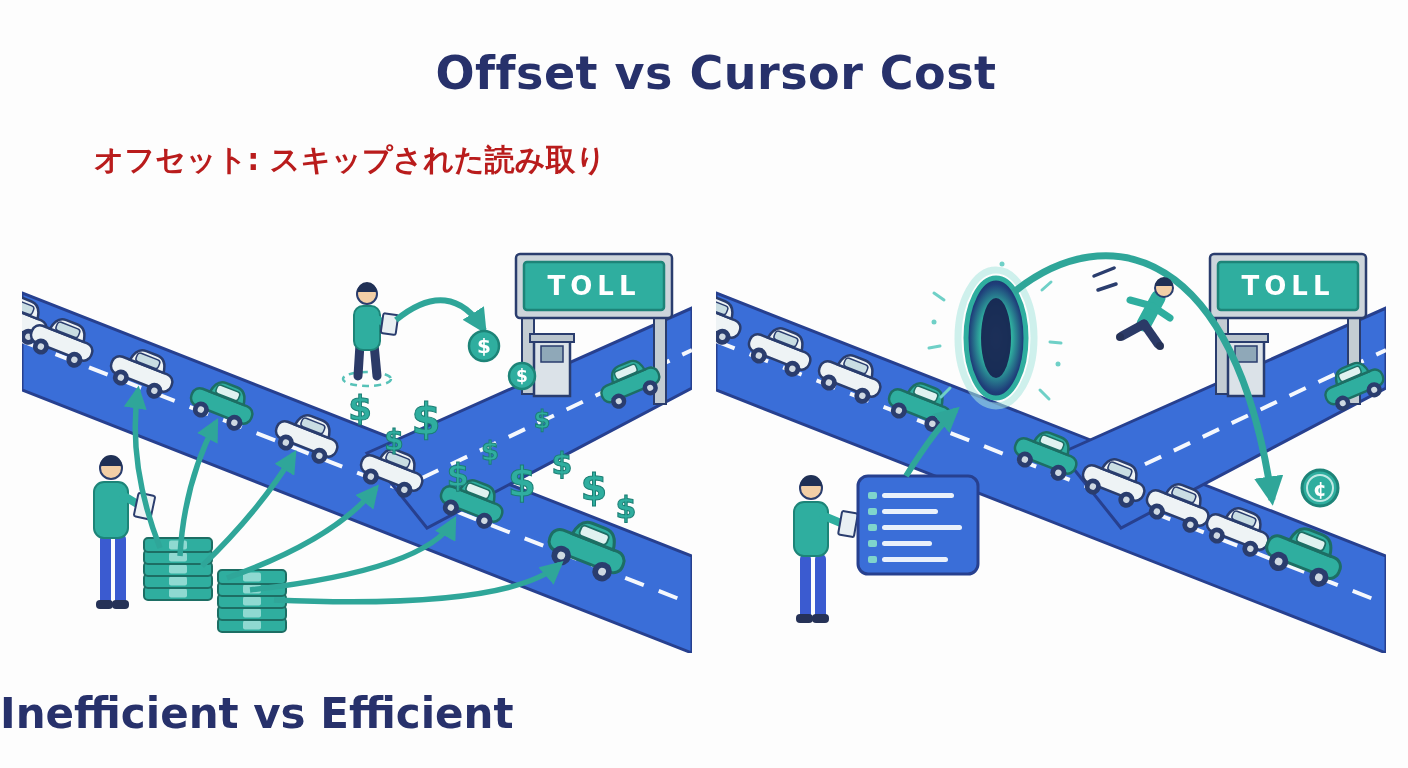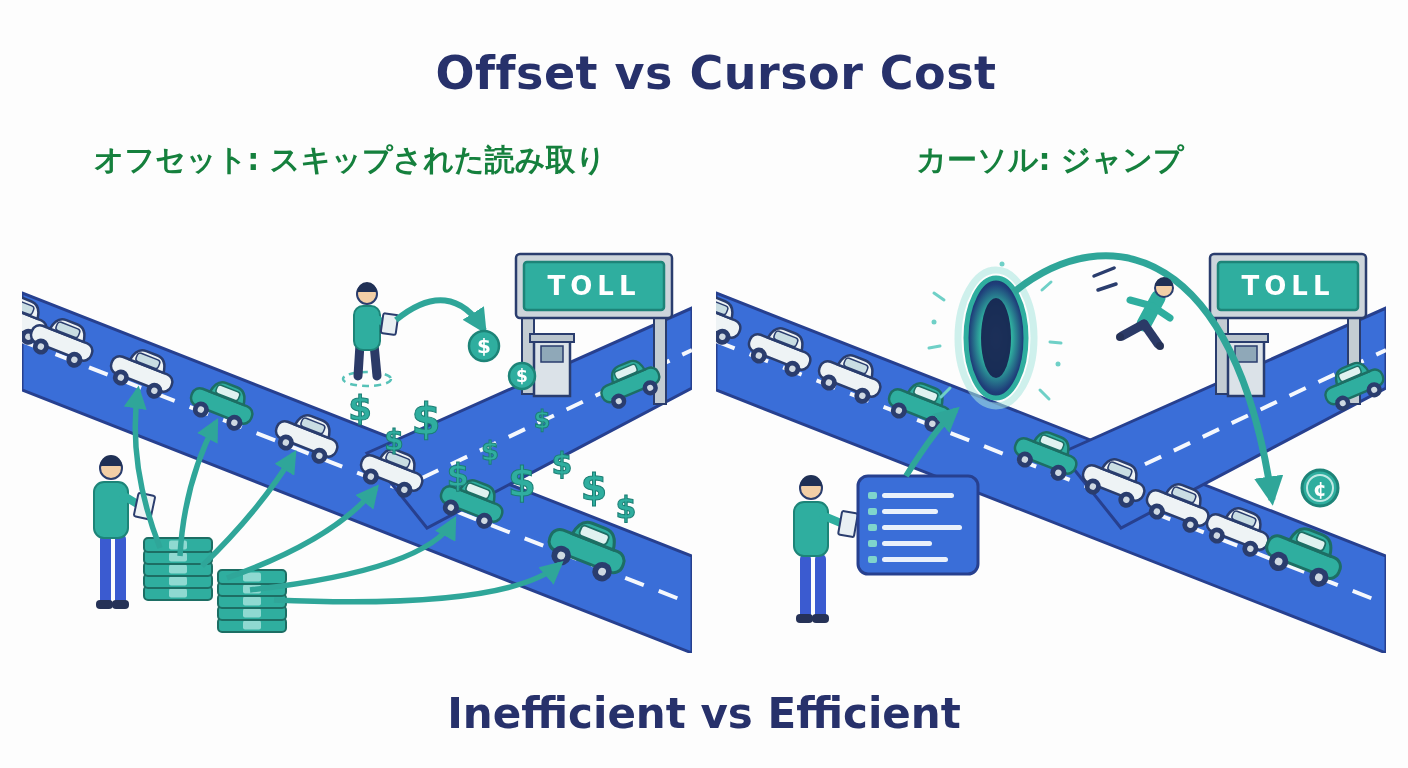--- a/index.html
+++ b/index.html
@@ -4,45 +4,44 @@
 <style>
   html,body{margin:0;padding:0;background:#ffffff;}
   .canvas{
     position:relative;width:1408px;height:768px;background:#fdfdfd;
     font-family:"DejaVu Sans", sans-serif;color:#27316b;overflow:hidden;
   }
   .page-title{
     position:absolute;top:34px;left:0;width:100%;margin:12px;text-align:center;
     font-size:46px;font-weight:800;letter-spacing:.5px;color:#27316b;
   }
-  .heading{position:absolute;text-align:center;font-weight:700;font-size:30px;line-height:1.6;color:#15803d;}
+  .heading{position:absolute;text-align:center;font-weight:700;font-size:30px;line-height:1.6;color:#b91c1c;}
   .heading.left{left:20px;width:660px;top:136px;}
   .heading.right{left:740px;width:620px;top:136px;}
   .footer-caption{
-    position:absolute;bottom:30px;left:0;width:100%;text-align:center;
+    position:absolute;bottom:30px;left:0;width:100%;
     font-size:42px;font-weight:800;color:#27316b;
   }
   svg.panel{position:absolute;top:238px;width:670px;height:415px;font-family:"DejaVu Sans", sans-serif;}
   .left-svg{left:22px;}
   .right-svg{left:716px;}
   .dollar-glyph{font-weight:700;}
 </style>
 </head>
 <body>
 
 <div class="canvas">
 
   <h1 class="page-title">Offset vs Cursor Cost</h1>
 
   <div class="heading left">
     <div>オフセット: スキップされた読み取り</div>
   </div>
 
   <div class="heading right">
-    <div>カーソル: ジャンプ</div>
   </div>
 
   <svg class="panel left-svg" viewBox="0 0 670 415">
     <defs>
       <marker id="arrowT" viewBox="0 0 10 10" refX="8" refY="5" markerWidth="4.2" markerHeight="4.2" orient="auto-start-reverse">
         <path d="M0,0 L10,5 L0,10 z" fill="#2fa699"></path>
       </marker>
       <radialGradient id="portalGrad" cx="50%" cy="50%" r="60%">
         <stop offset="0%" stop-color="#5ecfc3"></stop>
         <stop offset="45%" stop-color="#2fae9f"></stop>

